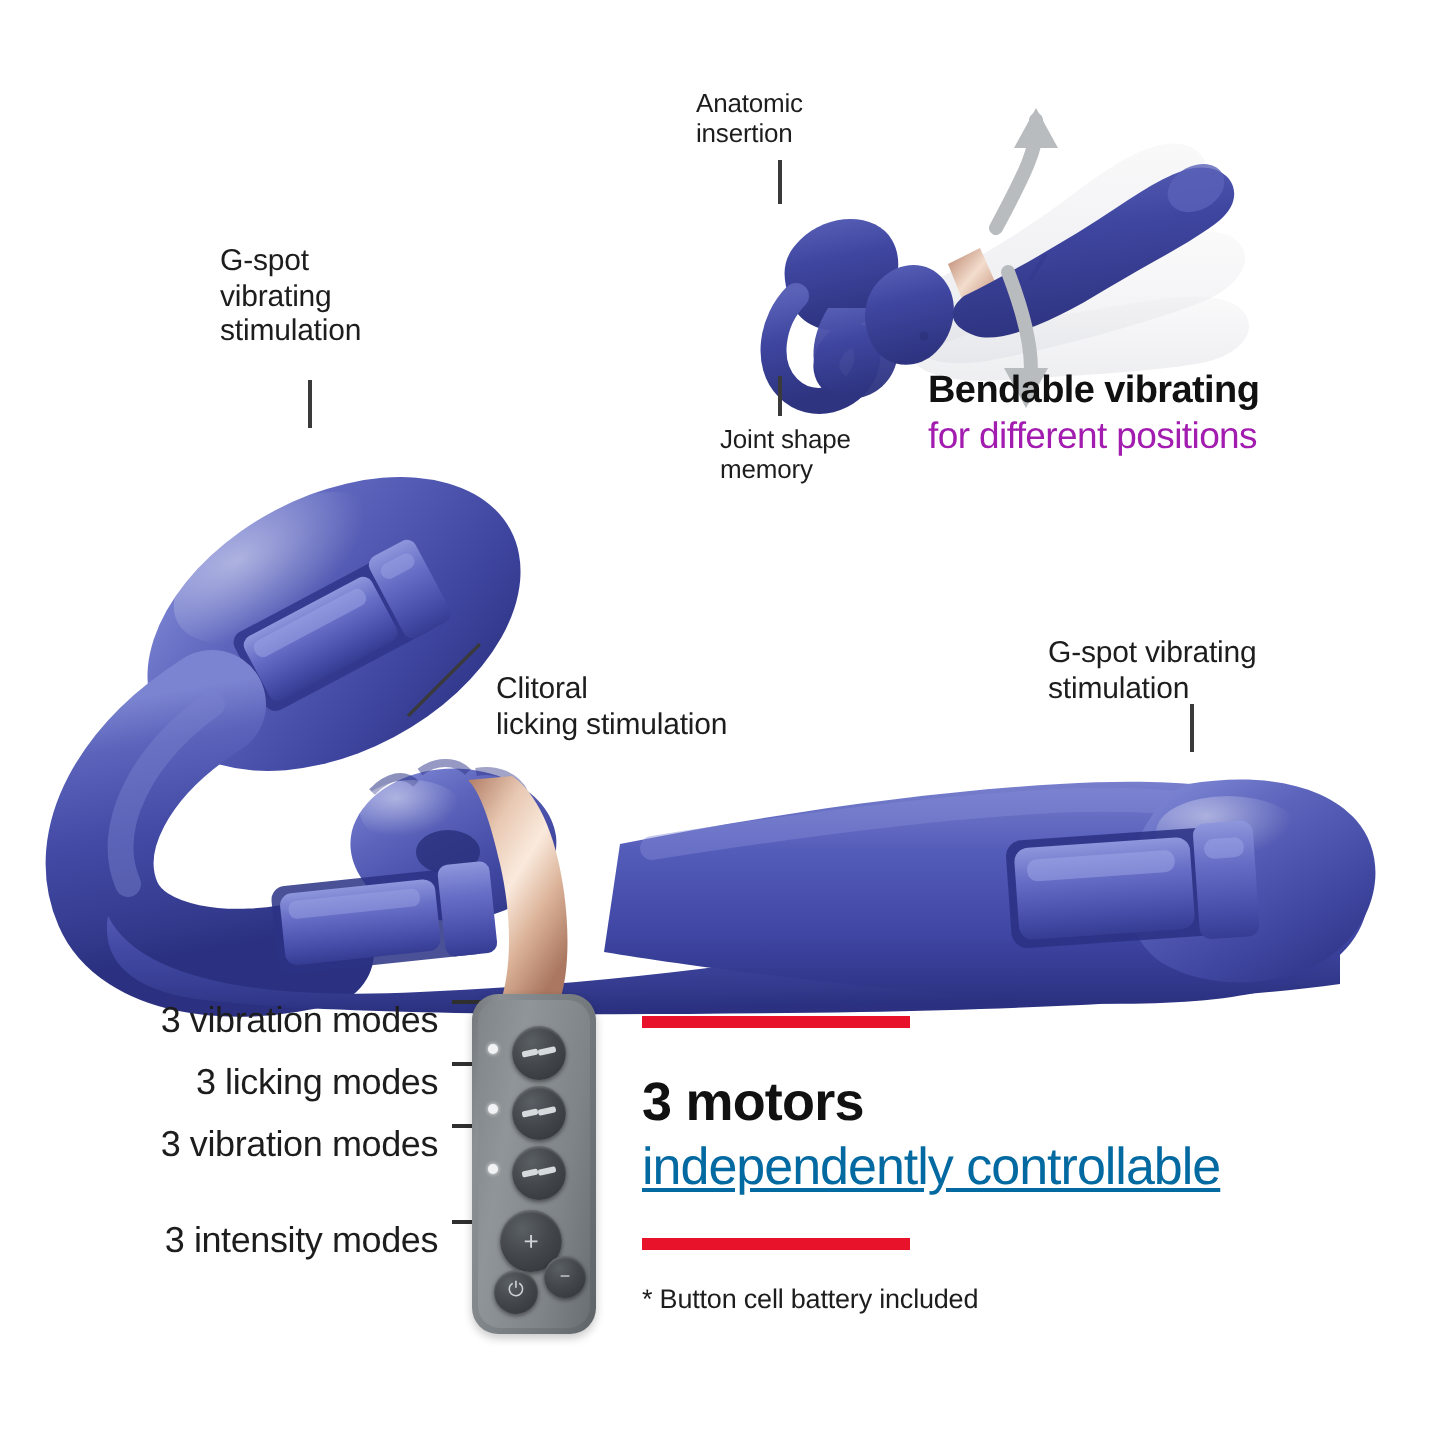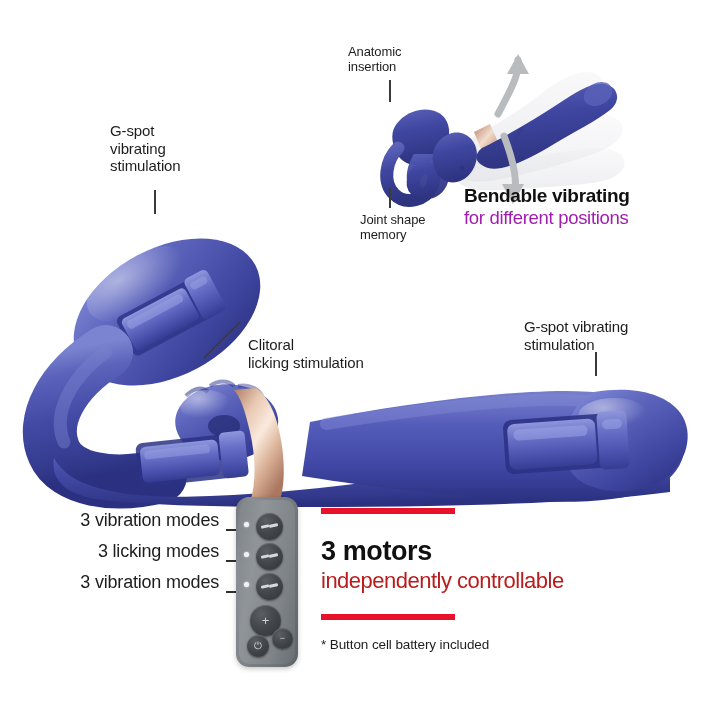--- a/index.html
+++ b/index.html
@@ -8,21 +8,21 @@
   #stage{position:relative;width:716px;height:716px;background:#ffffff;}
 
   .lbl{position:absolute;font-size:15px;line-height:1.17;color:#1d1d1d;white-space:pre-line;letter-spacing:-.1px;}
   .lbl.sm{font-size:13px;line-height:1.18;}
 
   .lead{position:absolute;background:#3a3a3a;}
   .lead.v{width:1.5px;}
 
   
   #modes{position:absolute;left:14px;top:500px;width:232px;}
-  .mrow{display:flex;align-items:flex-end;justify-content:flex-end;height:31px;}
+  .mrow{display:flex;align-items:flex-start;justify-content:flex-end;height:31px;}
   .mrow .t{font-size:18px;color:#1d1d1d;letter-spacing:-.2px;white-space:nowrap;}
   .mrow .dash{width:20px;height:1.6px;background:#2f2f2f;margin-left:7px;flex:0 0 auto;}
   .mgap{height:17px;}
 
   
   #remote{position:absolute;left:236px;top:497px;width:62px;height:170px;
           border-radius:13px;
           background:linear-gradient(100deg,#72767a 0%,#8b9095 16%,#7c8186 45%,#6e7377 78%,#5e6367 100%);
           box-shadow:0 2px 5px rgba(0,0,0,.22);}
   #remote .inner{position:absolute;inset:3px;border-radius:11px;
@@ -34,21 +34,21 @@
         box-shadow:0 1px 2px rgba(0,0,0,.45), inset 0 1px 1px rgba(255,255,255,.16);
         display:flex;align-items:center;justify-content:center;}
   .rbtn .g{font-size:9px;color:#cfd3d6;line-height:1;}
   .waveicon{width:17px;height:7px;position:relative;}
   .waveicon i{position:absolute;background:#d6dadd;border-radius:1px;display:block;}
 
   
   #motors{position:absolute;left:321px;top:508px;width:370px;}
   .rule{height:6px;background:#e8132b;width:134px;}
   #motors .h1{font-size:27px;font-weight:bold;color:#111;letter-spacing:-.4px;margin-top:22px;}
-  #motors .h2{font-size:22px;color:#b91c1c;letter-spacing:-.5px;margin-top:1px;}
+  #motors .h2{font-size:26px;color:#0369a1;letter-spacing:-.5px;margin-top:1px;text-decoration:underline;}
   #motors .note{font-size:13.5px;color:#1d1d1d;margin-top:17px;letter-spacing:-.1px;}
 
   svg{display:block;}
 </style>
 </head>
 <body>
 
 <div id="stage">
 
   <svg id="inset" width="340" height="220" viewBox="0 0 340 220" style="position:absolute;left:352px;top:36px;">
@@ -256,20 +256,24 @@
     </div>
     <div class="mrow">
       <span class="t">3 licking modes</span>
       <span class="dash"></span>
     </div>
     <div class="mrow">
       <span class="t">3 vibration modes</span>
       <span class="dash"></span>
     </div>
     <div class="mgap"></div>
+    <div class="mrow">
+      <span class="t">3 intensity modes</span>
+      <span class="dash"></span>
+    </div>
   </div>
 
   <div id="remote">
     <div class="inner"></div>
 
     <div class="led" style="top:25px;"></div>
     <div class="led" style="top:55px;"></div>
     <div class="led" style="top:85px;"></div>
 
     <div class="rbtn" style="left:20px;top:16px;width:27px;height:27px;">

